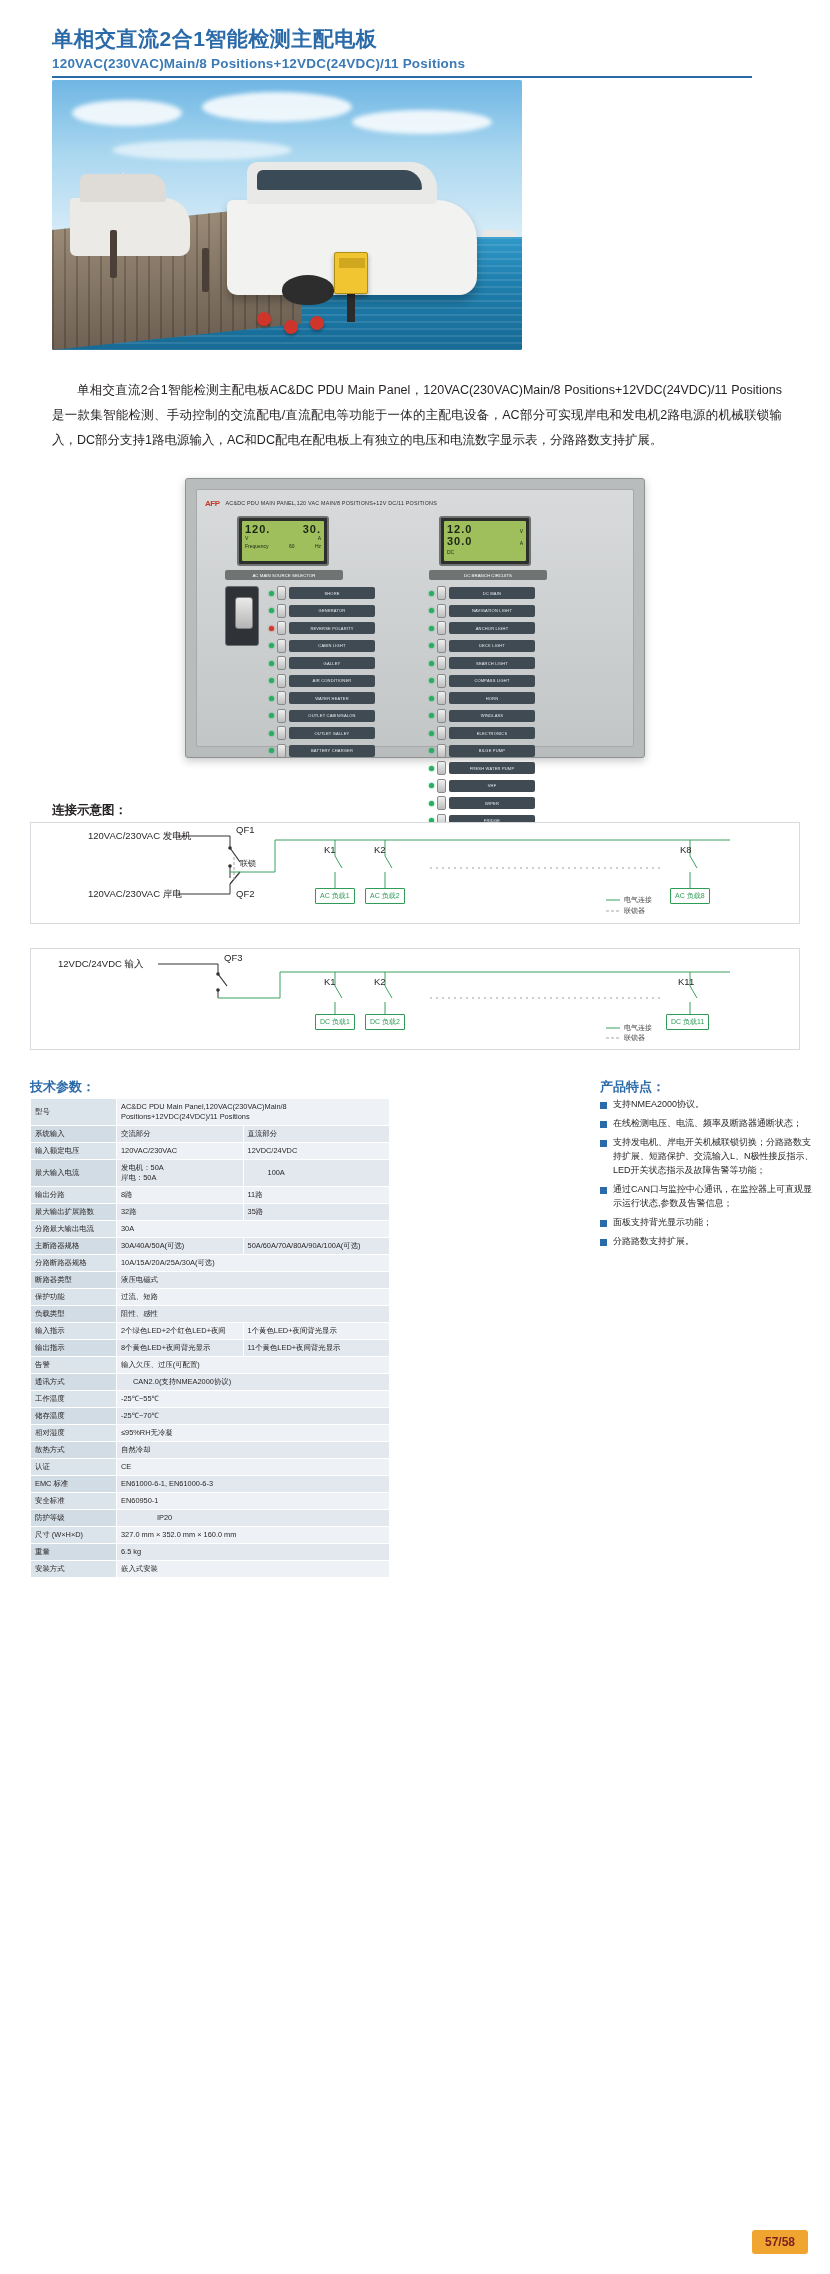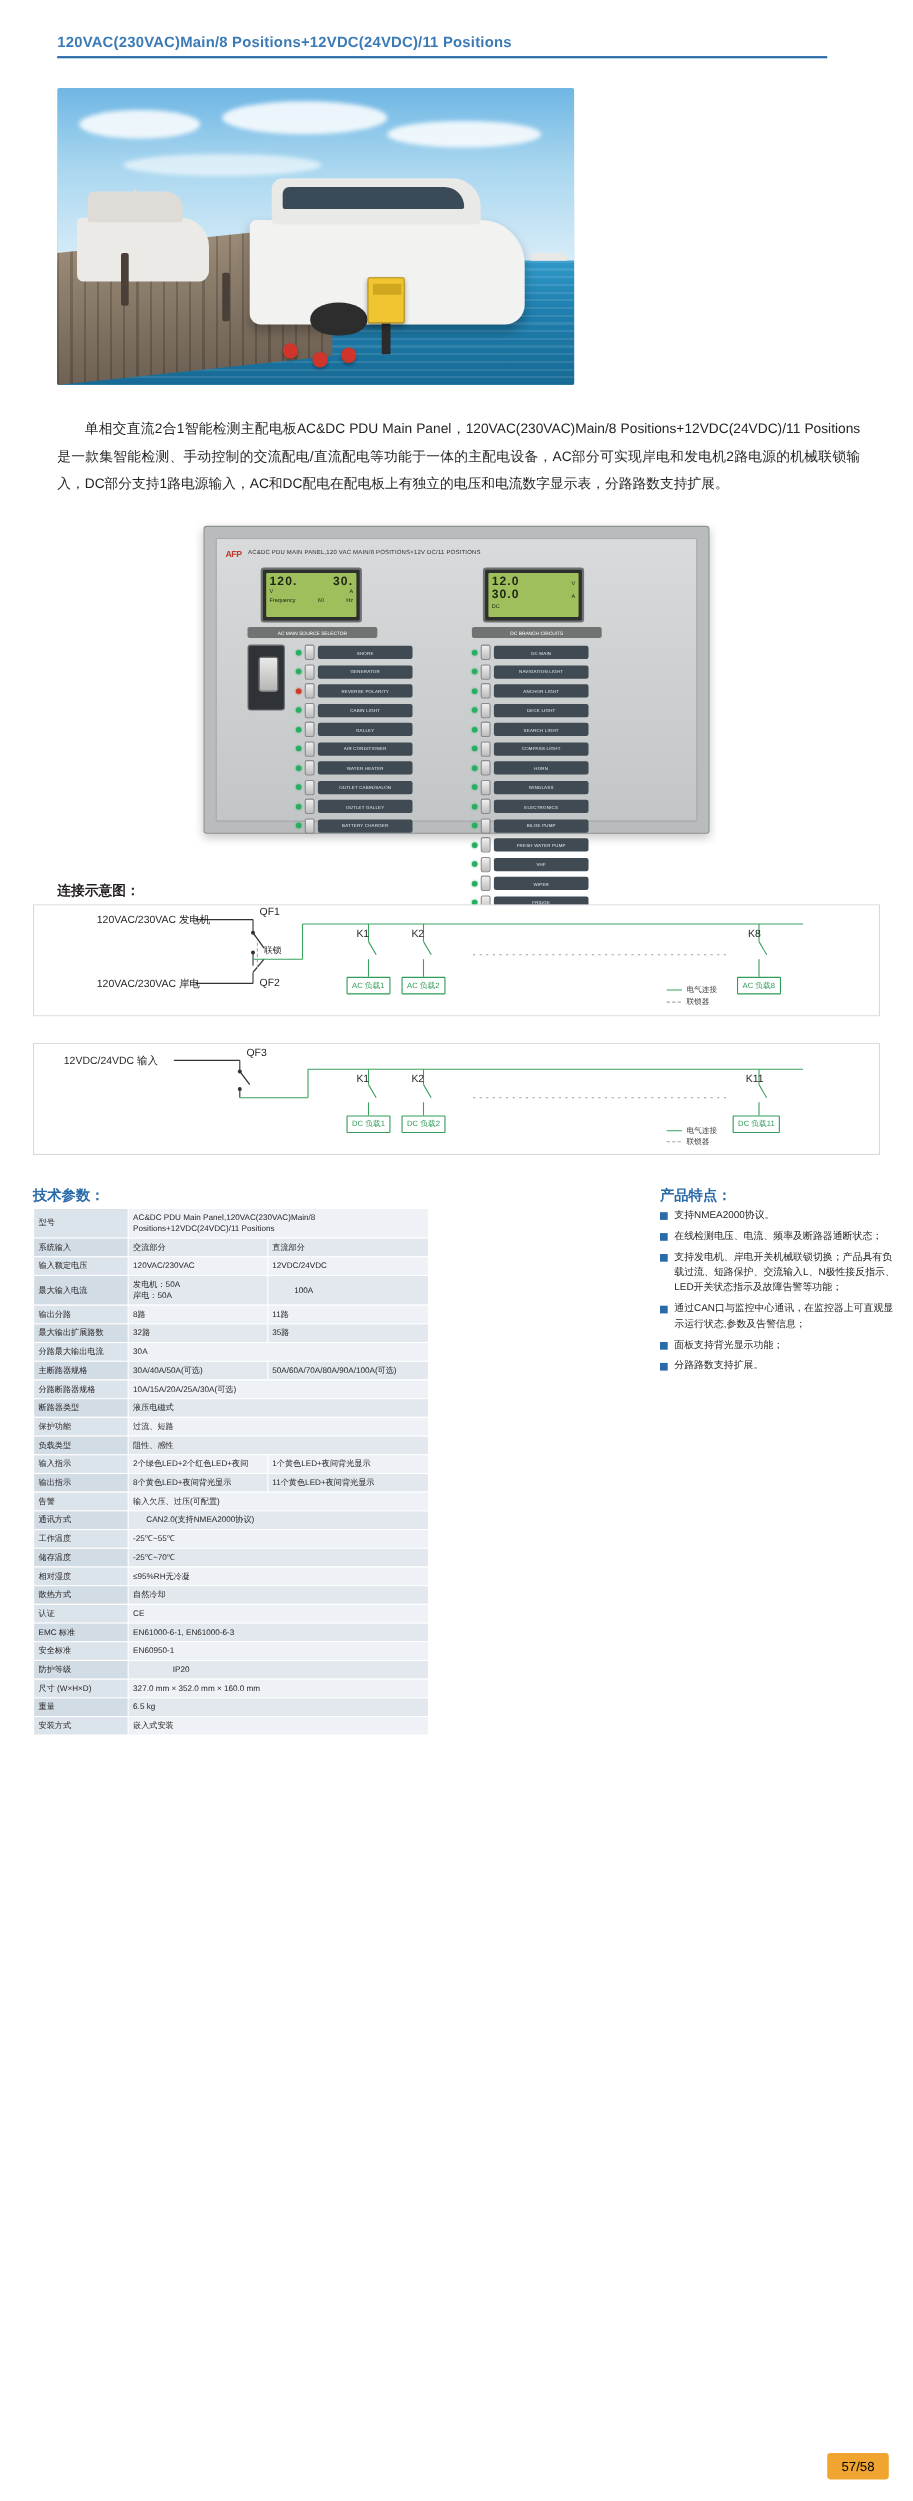--- a/index.html
+++ b/index.html
@@ -204,30 +204,31 @@
   }
   .feat-list { position:absolute; left:600px; top:1098px; width:215px; }
   .feat-item {
     display:flex; gap:6px; font-size:9px; line-height:1.55; color:#231f20; margin-bottom:5px;
   }
   .feat-bullet { flex:0 0 auto; width:7px; height:7px; background:#2a6aa8; margin-top:4px; }
 
   
   .footer-tab {
     position:absolute; right:22px; bottom:20px;
-    background:#f0a531; color:#000000; font-size:12px; font-weight:normal;
+    background:#f0a531; color:#7f1d1d; font-size:12px; font-weight:bold;
     padding:5px 13px; border-radius:3px;
   }
 </style>
 </head>
 <body>
 
 <div class="page">
 
   <div class="title-block">
+    <div class="title-main">单相交直流2合1智能检测主配电板</div>
     <div class="title-sub">120VAC(230VAC)Main/8 Positions+12VDC(24VDC)/11 Positions</div>
   </div>
 
   <div class="hero">
     <div class="sky"></div>
     <div class="cloud" style="left:20px;top:20px;width:110px;height:26px;"></div>
     <div class="cloud" style="left:150px;top:12px;width:150px;height:30px;"></div>
     <div class="cloud" style="left:300px;top:30px;width:140px;height:24px;"></div>
     <div class="cloud" style="left:60px;top:60px;width:180px;height:20px;opacity:.6"></div>
     <div class="water"></div>
@@ -650,21 +651,21 @@
       <div class="feat-item">
         <span class="feat-bullet"></span>
         <span>支持NMEA2000协议。</span>
       </div>
       <div class="feat-item">
         <span class="feat-bullet"></span>
         <span>在线检测电压、电流、频率及断路器通断状态；</span>
       </div>
       <div class="feat-item">
         <span class="feat-bullet"></span>
-        <span>支持发电机、岸电开关机械联锁切换；产品具有负载过流、短路保护、交流输入L、N极性接反指示、LED开关状态指示及故障告警等功能；</span>
+        <span>支持发电机、岸电开关机械联锁切换；分路路数支持扩展、短路保护、交流输入L、N极性接反指示、LED开关状态指示及故障告警等功能；</span>
       </div>
       <div class="feat-item">
         <span class="feat-bullet"></span>
         <span>通过CAN口与监控中心通讯，在监控器上可直观显示运行状态,参数及告警信息；</span>
       </div>
       <div class="feat-item">
         <span class="feat-bullet"></span>
         <span>面板支持背光显示功能；</span>
       </div>
       <div class="feat-item">

